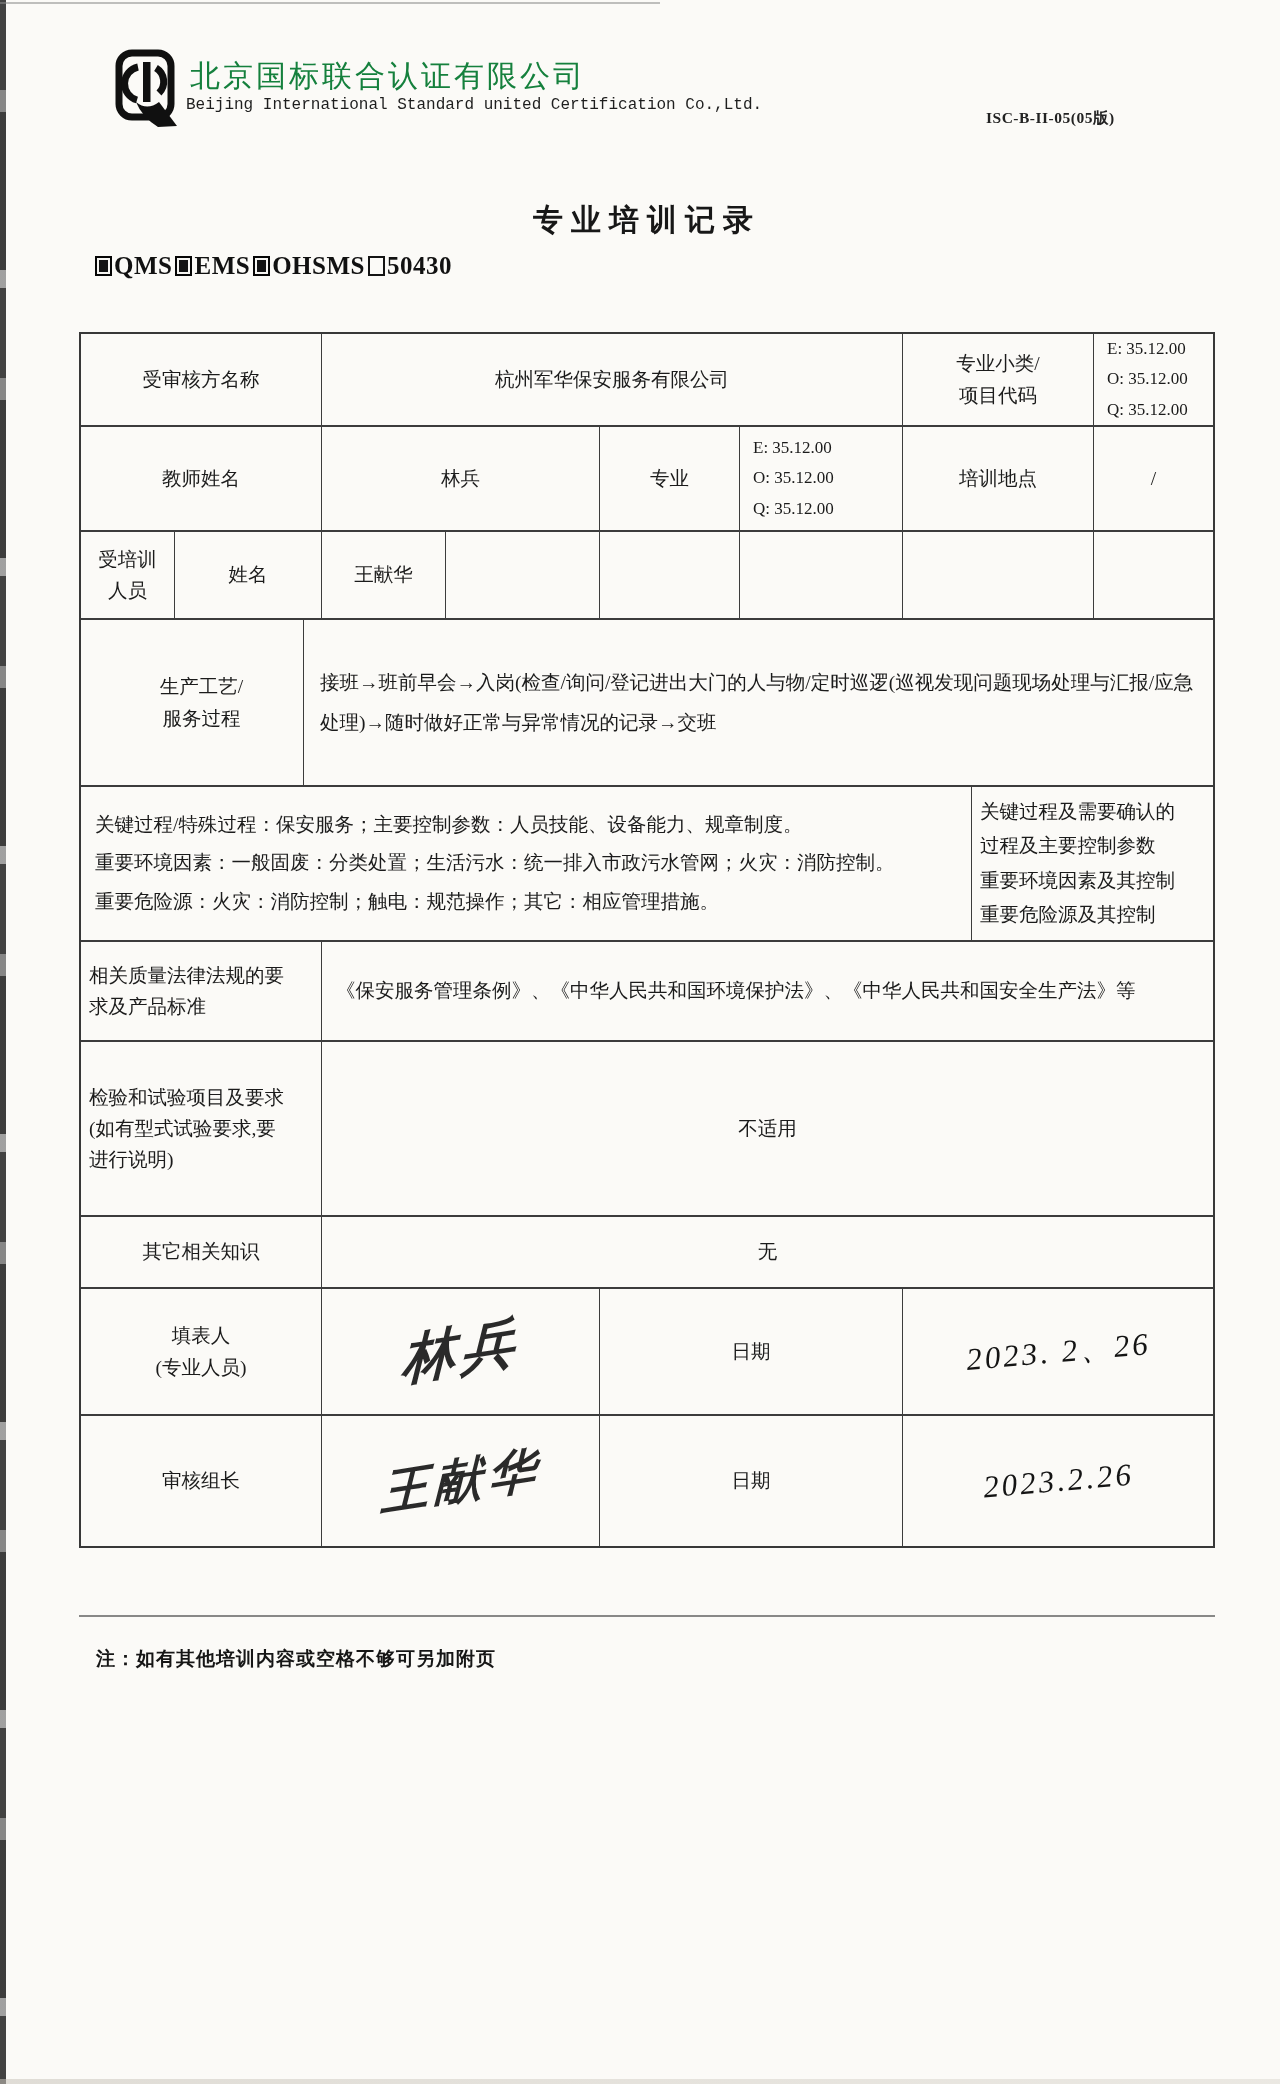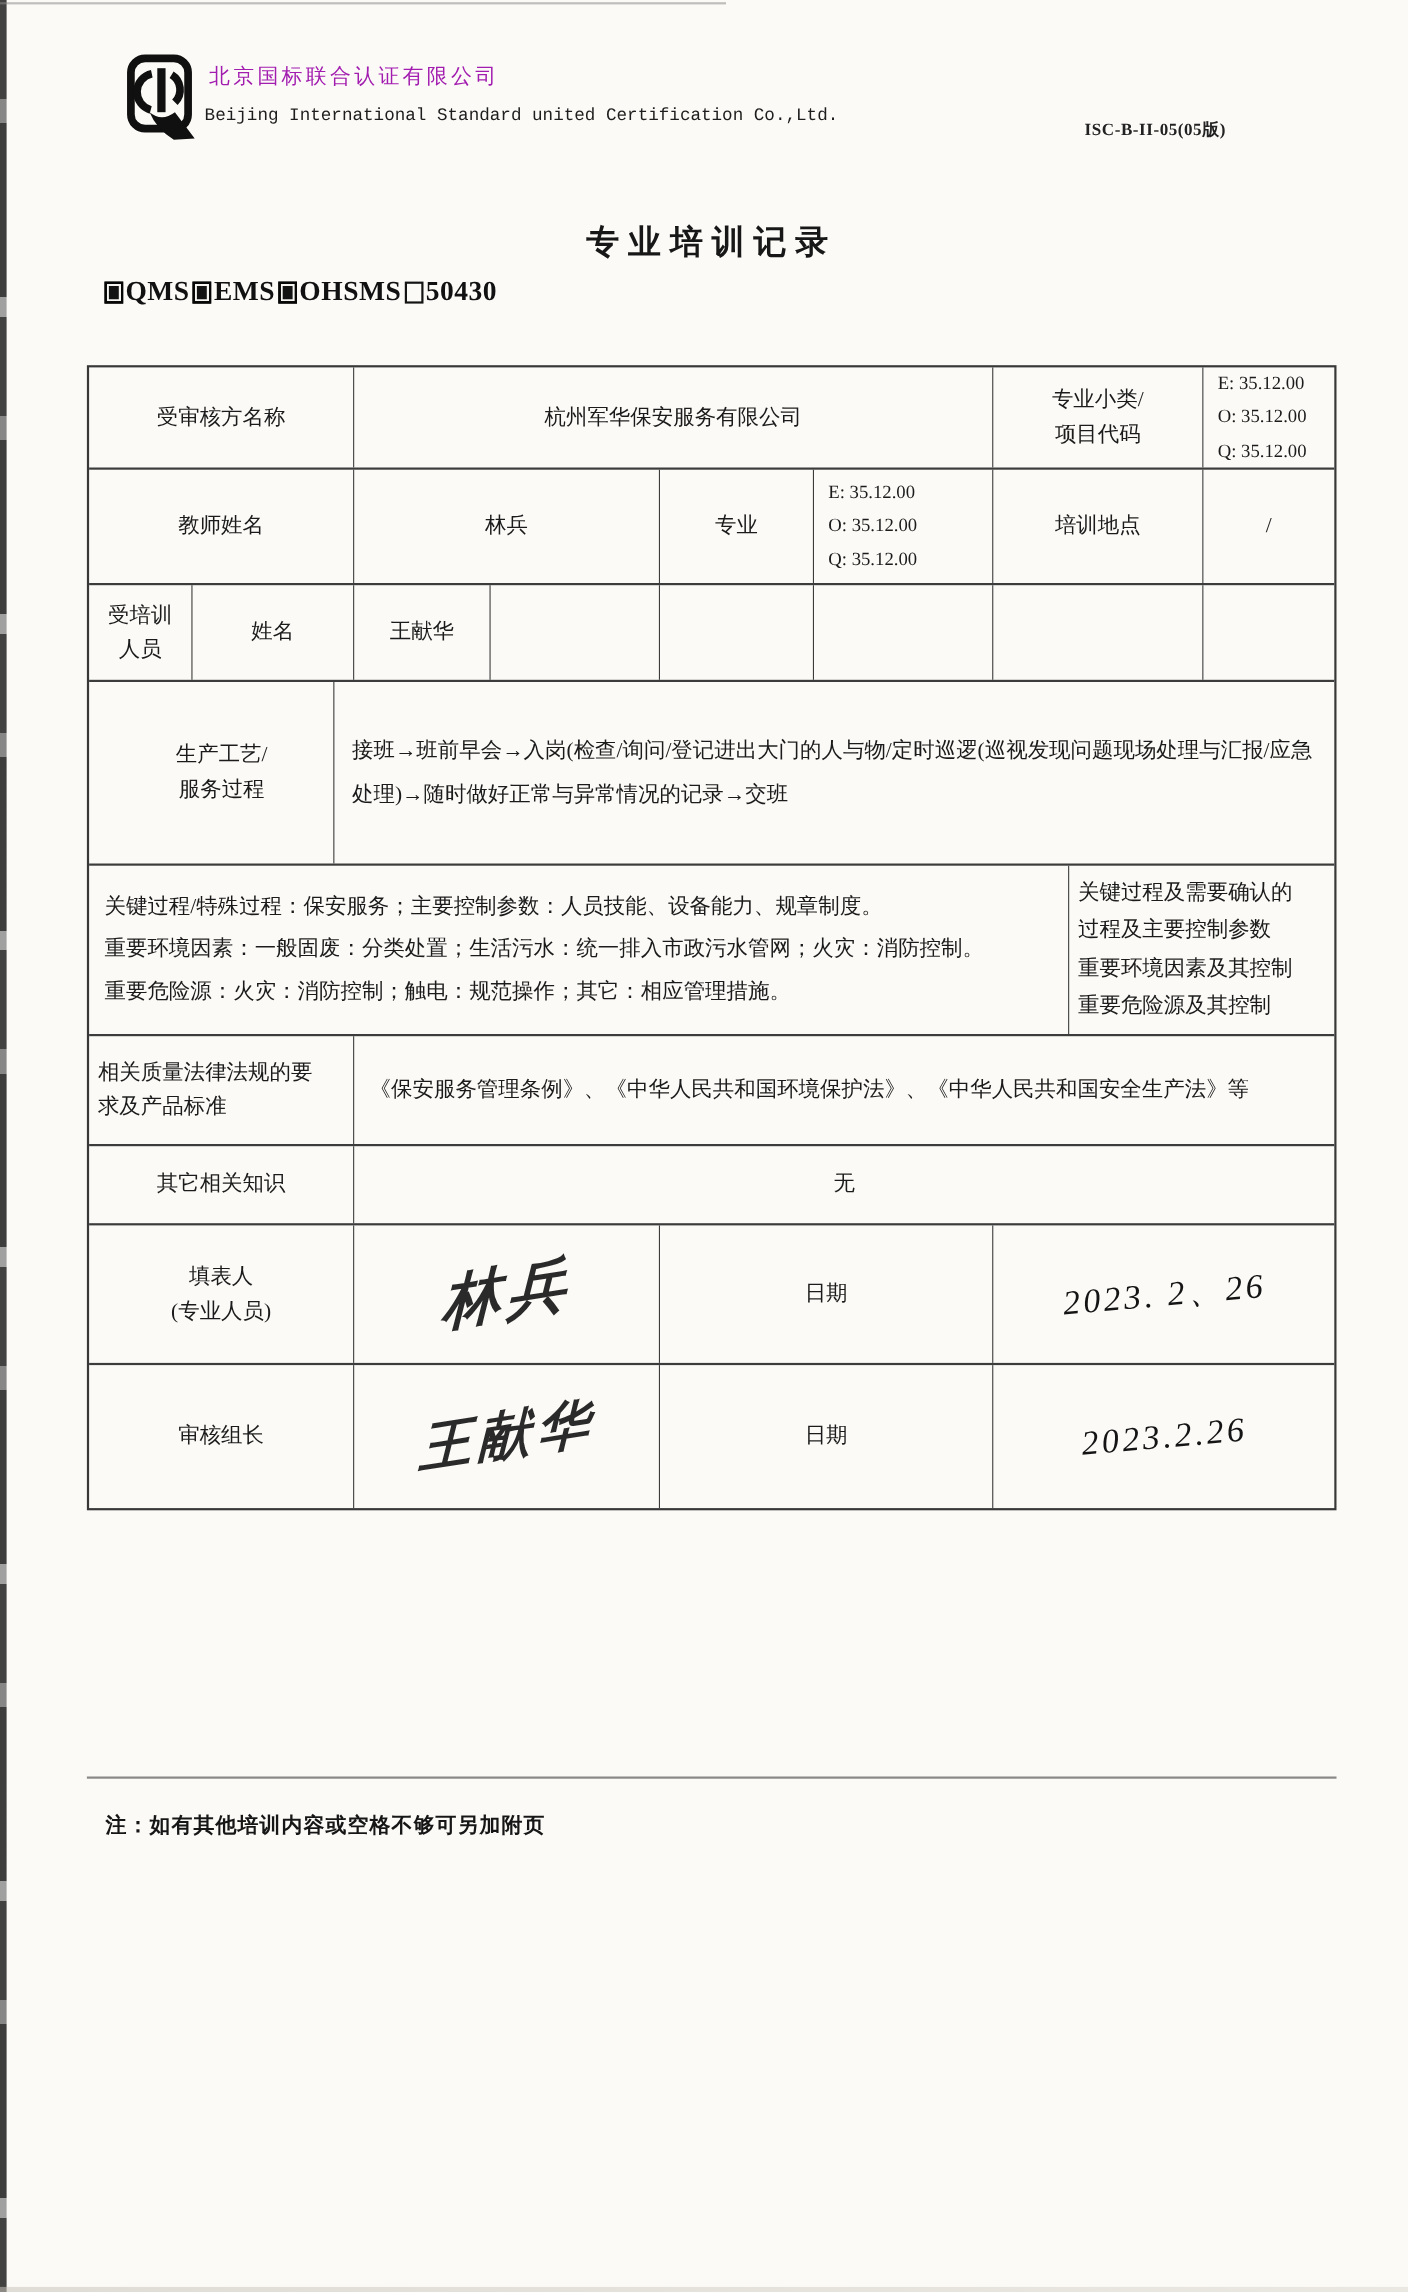--- a/index.html
+++ b/index.html
@@ -12,21 +12,21 @@
   .edge-left{position:absolute;left:0;top:0;width:6px;height:100%;
     background:repeating-linear-gradient(180deg,#141414 0 90px,#6a6a6a 90px 112px,#0e0e0e 112px 270px,#8a8a8a 270px 288px);
     opacity:.8;}
   .edge-top{position:absolute;left:0;top:2px;width:660px;height:2px;background:#8d8d8d;opacity:.55;}
   .edge-bottom{position:absolute;left:0;bottom:0;width:100%;height:5px;
     background:linear-gradient(90deg,#c9c4bb,#ddd9d1);opacity:.55;}
 
   
   .logo{position:absolute;left:114px;top:48px;width:66px;height:80px;}
   .company-cn{position:absolute;left:190px;top:56px;font-family:"Liberation Sans","DejaVu Sans",sans-serif;
-    font-size:19px;letter-spacing:3px;color:#a21caf;font-weight:500;}
+    font-size:30px;letter-spacing:3px;color:#15803d;font-weight:500;}
   .company-en{position:absolute;left:186px;top:96px;font-family:"Liberation Mono","DejaVu Sans Mono",monospace;
     font-size:16px;color:#1e1e1e;}
   .form-code{position:absolute;left:986px;top:108px;font-size:15.5px;font-weight:700;color:#222;letter-spacing:.5px;}
 
   .title{position:absolute;left:79px;top:200px;width:1136px;text-align:center;
     font-family:"Liberation Sans","DejaVu Sans",sans-serif;font-weight:700;font-size:30px;letter-spacing:8px;color:#171717;}
 
   .standards{position:absolute;left:95px;top:252px;display:flex;align-items:center;}
   .std-item{display:flex;align-items:center;}
   .box{display:inline-block;width:17px;height:20px;margin-right:2px;}
@@ -145,20 +145,26 @@
 重要环境因素及其控制
 重要危险源及其控制</div>
     </div>
 
     <div class="row" style="height:100px;">
       <div class="cell ml laligned" style="width:241px;">相关质量法律法规的要
 求及产品标准</div>
       <div class="cell grow laligned" style="padding:6px 14px;">《保安服务管理条例》、《中华人民共和国环境保护法》、《中华人民共和国安全生产法》等</div>
     </div>
 
+    <div class="row" style="height:175px;">
+      <div class="cell ml laligned" style="width:241px;">检验和试验项目及要求
+(如有型式试验要求,要
+进行说明)</div>
+      <div class="cell grow">不适用</div>
+    </div>
 
     <div class="row" style="height:72px;">
       <div class="cell" style="width:241px;">其它相关知识</div>
       <div class="cell grow">无</div>
     </div>
 
     <div class="row" style="height:127px;">
       <div class="cell ml" style="width:241px;">填表人
 (专业人员)</div>
       <div class="cell" style="width:278px;">

